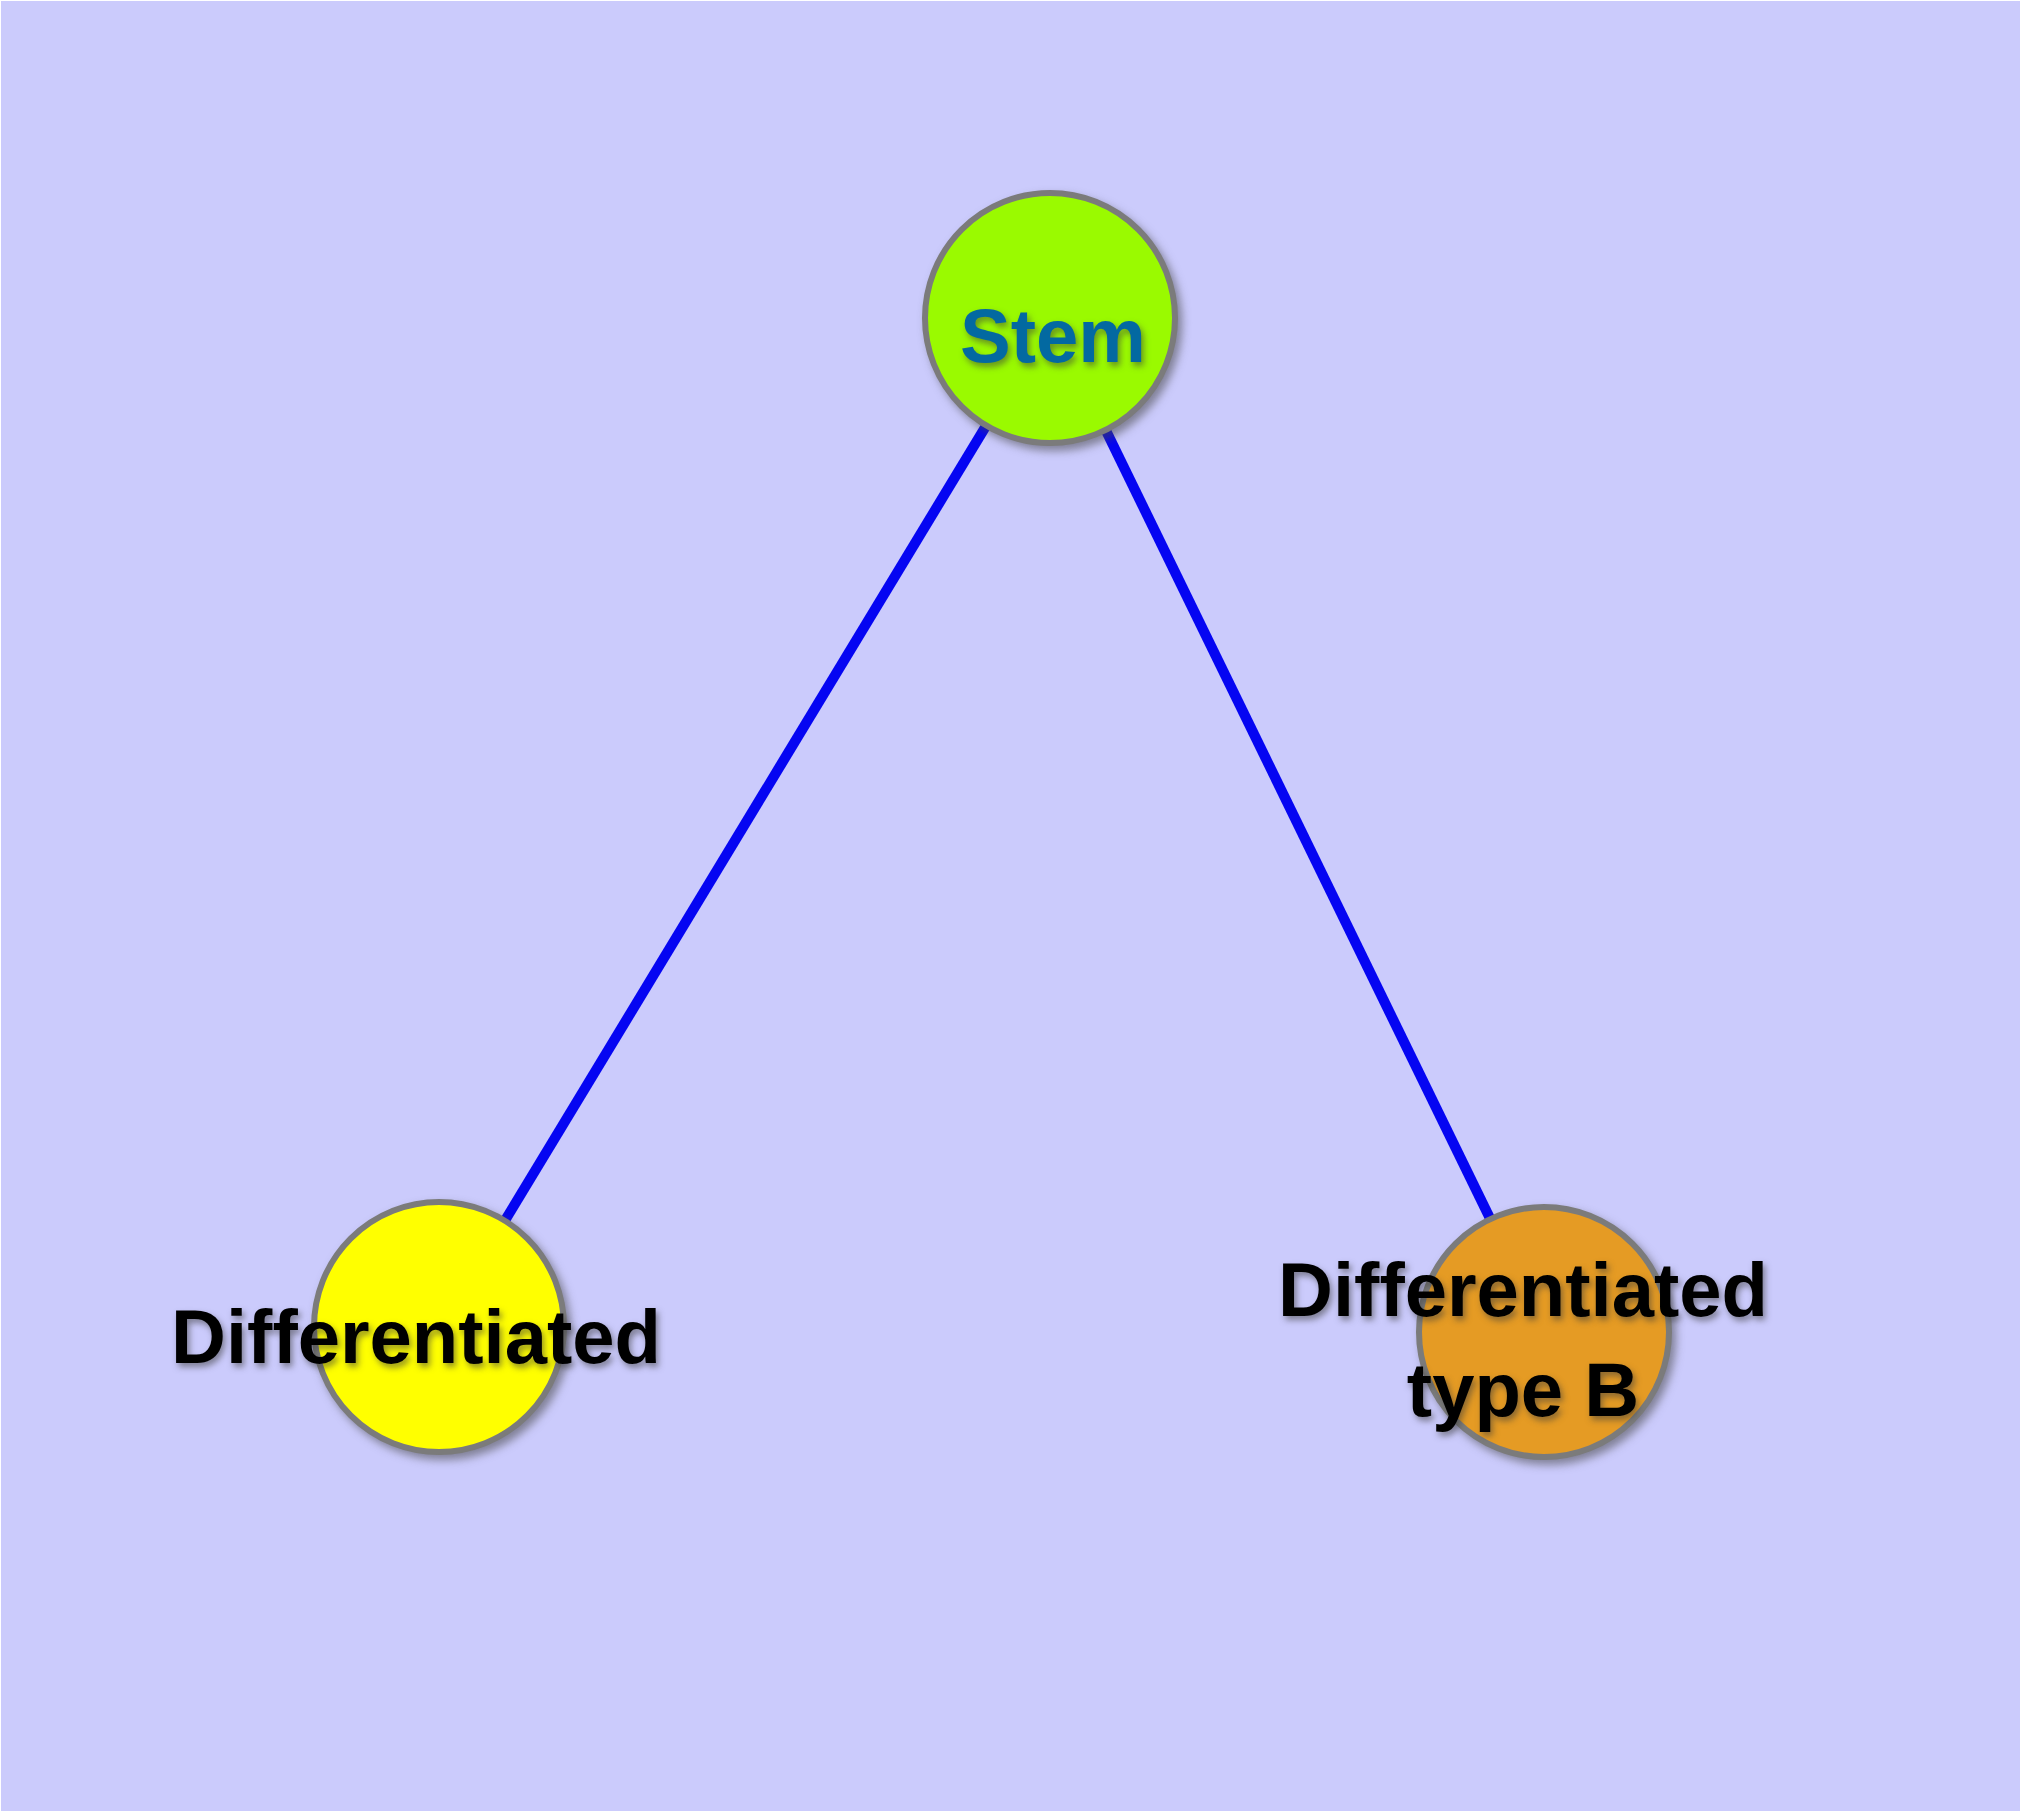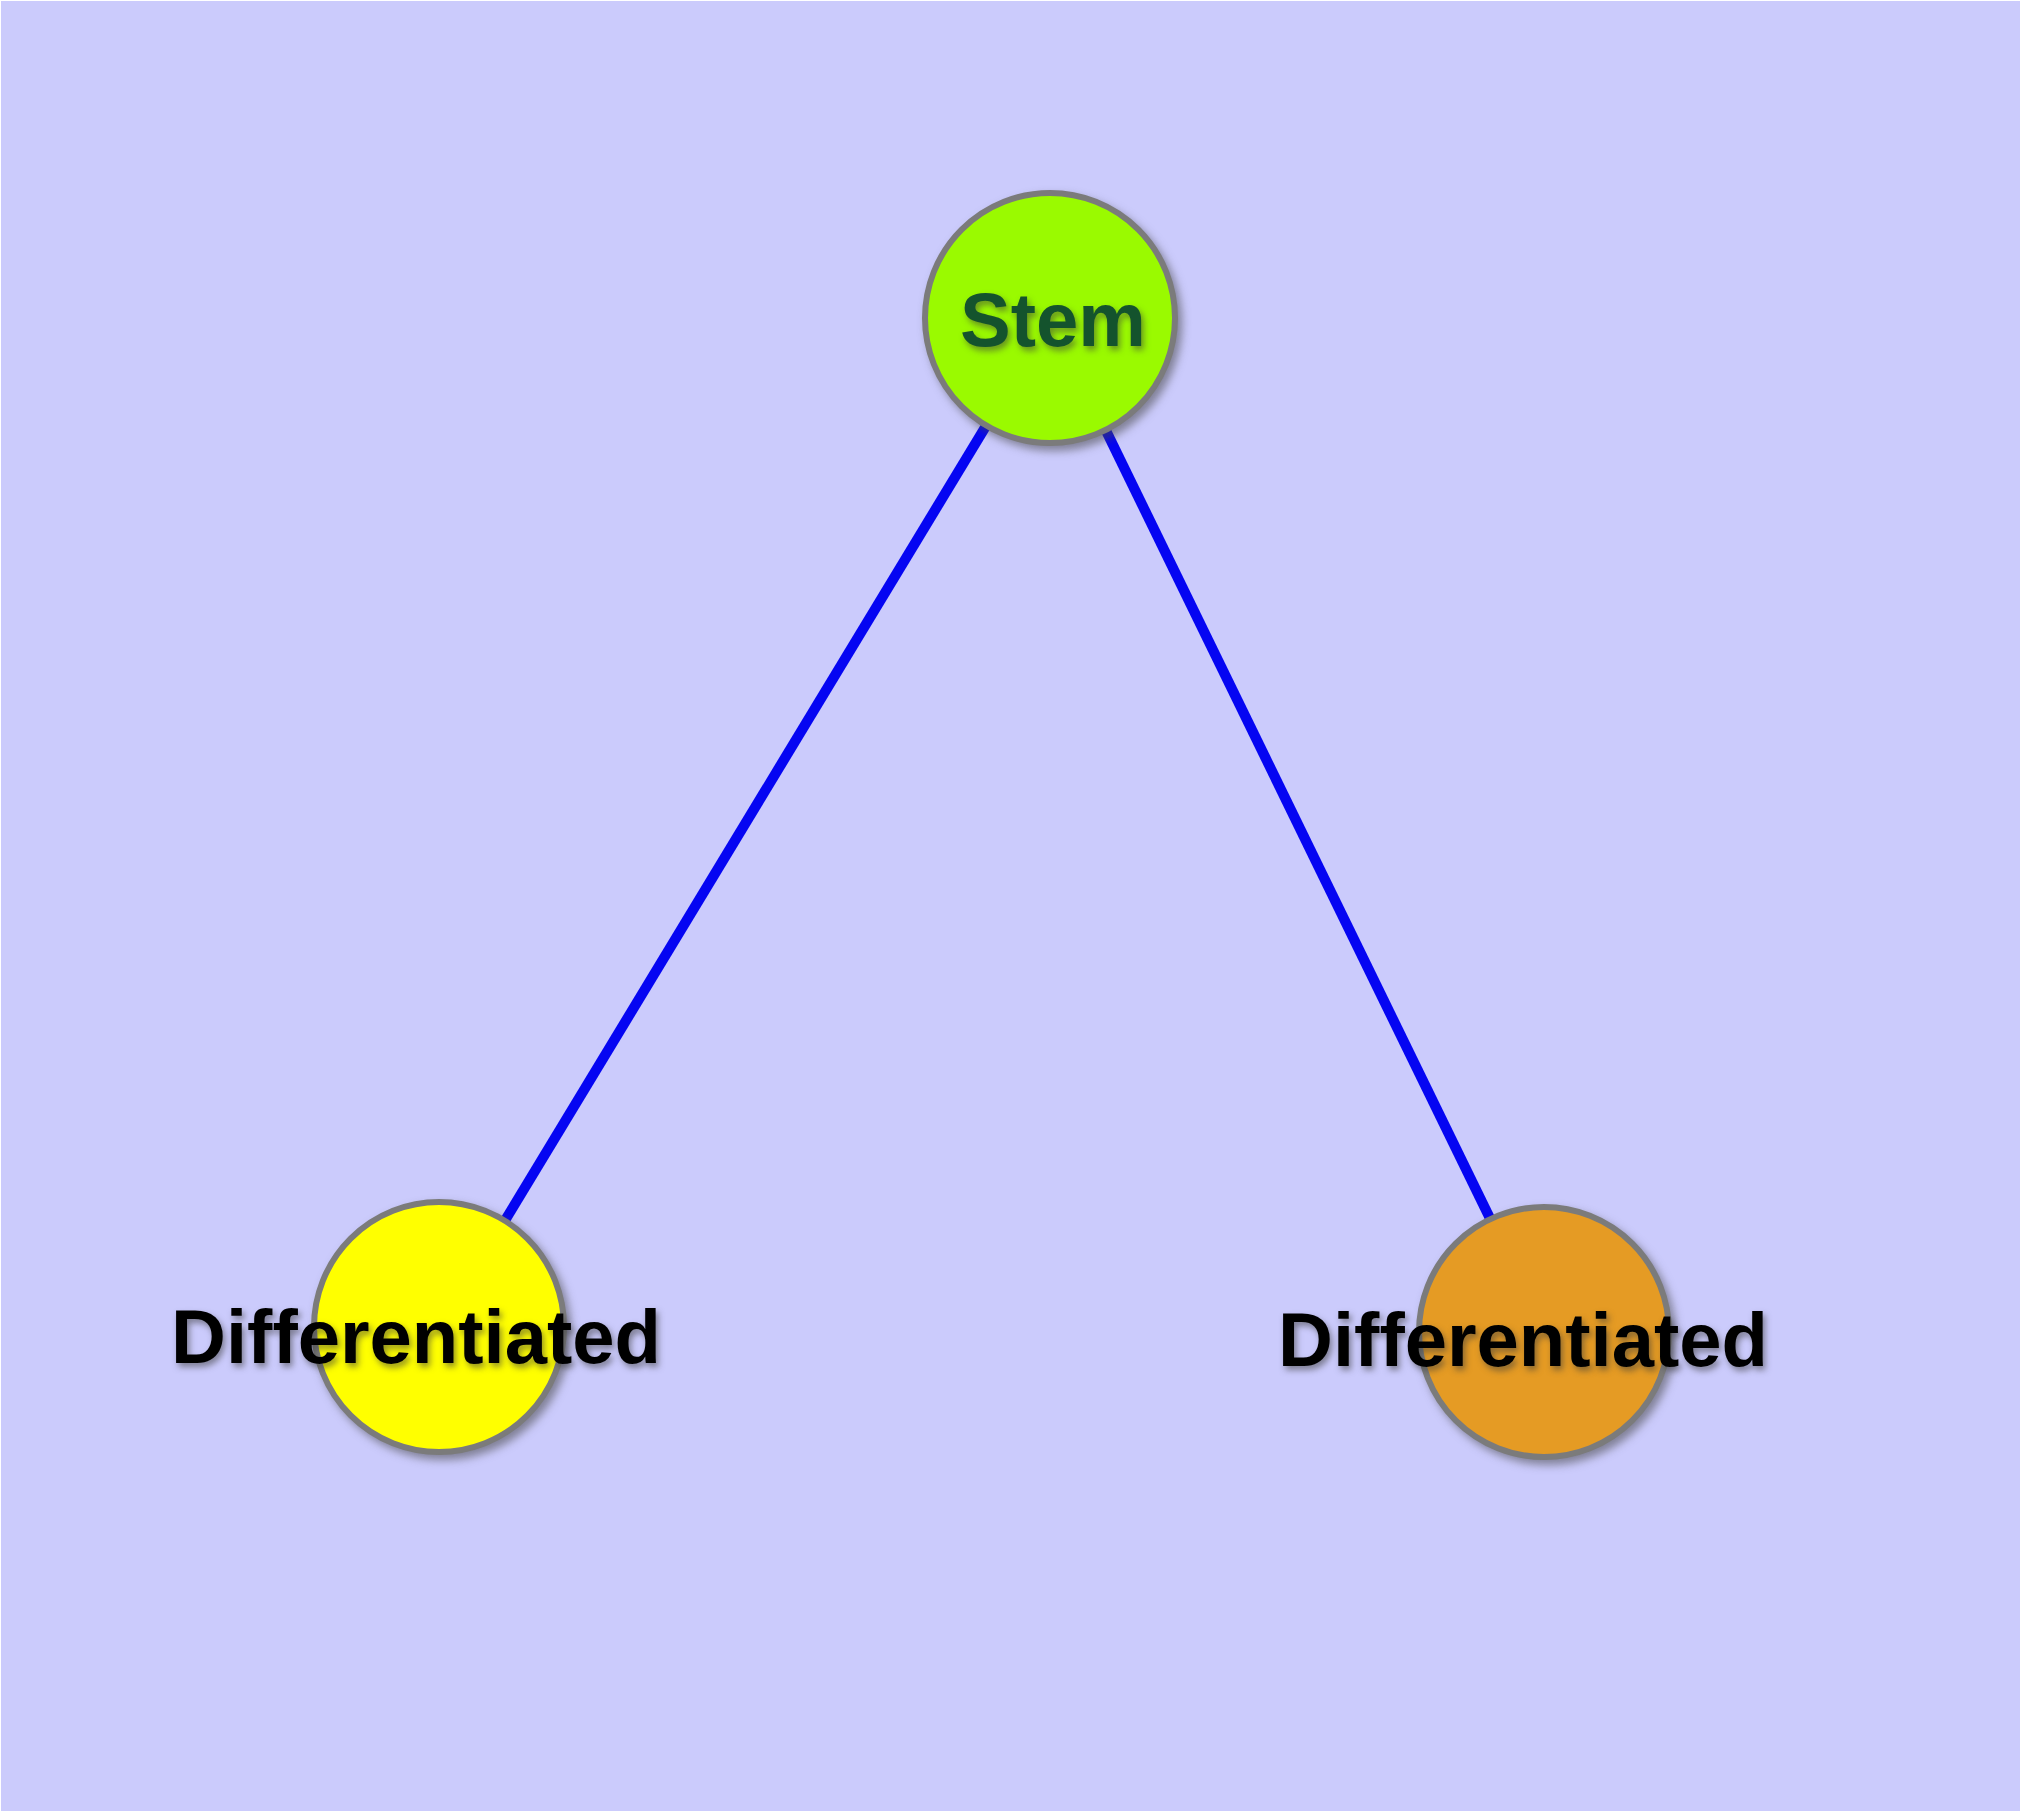--- a/index.html
+++ b/index.html
@@ -50,26 +50,27 @@
 
   <svg id="edge-layer" viewBox="0 0 2380 2134" width="2017" height="1809">
     <line stroke-linecap="butt" x1="1238" y1="374" x2="517" y2="1565" stroke="#0505F2" stroke-width="12"></line>
     <line stroke-linecap="butt" x1="1238" y1="374" x2="1821" y2="1570" stroke="#0505F2" stroke-width="12"></line>
   </svg>
 
   <div class="node-circle" style="left: 921px; top: 189px; width: 256px; height: 256px; background: rgb(154, 250, 0); border-color: rgb(123, 123, 123); border-width: 6px;"></div>
   <div class="node-circle" style="left: 310px; top: 1198px; width: 256px; height: 256px; background: rgb(255, 255, 0); border-color: rgb(123, 123, 123); border-width: 6px;"></div>
   <div class="node-circle" style="left: 1415px; top: 1203px; width: 256px; height: 256px; background: rgb(229, 155, 36); border-color: rgb(123, 123, 123); border-width: 6px;"></div>
 
-  <div class="node-label" style="left: 1052px; top: 319px; color: #14532d; font-size: 76px; text-align: center;">
+  <div class="node-label" style="left: 1052px; top: 335px; color: #0369a1; font-size: 76px; text-align: center;">
     <span class="label-line">Stem</span>
   </div>
 
   <div class="node-label" style="left: 415px; top: 1336px; color: rgb(0, 0, 0); font-size: 76px;">
     <span class="label-line">Differentiated</span>
   </div>
 
   <div class="node-label" style="left: 1522px; top: 1339px; color: rgb(0, 0, 0); font-size: 76px;">
     <span class="label-line">Differentiated</span>
+    <span class="label-line">type B</span>
   </div>
 
 </div>
 
 
 </body></html>

